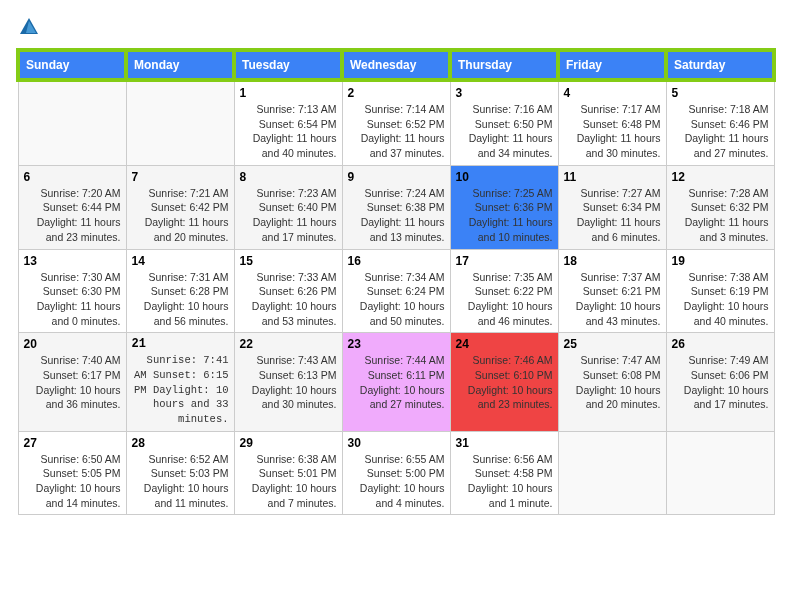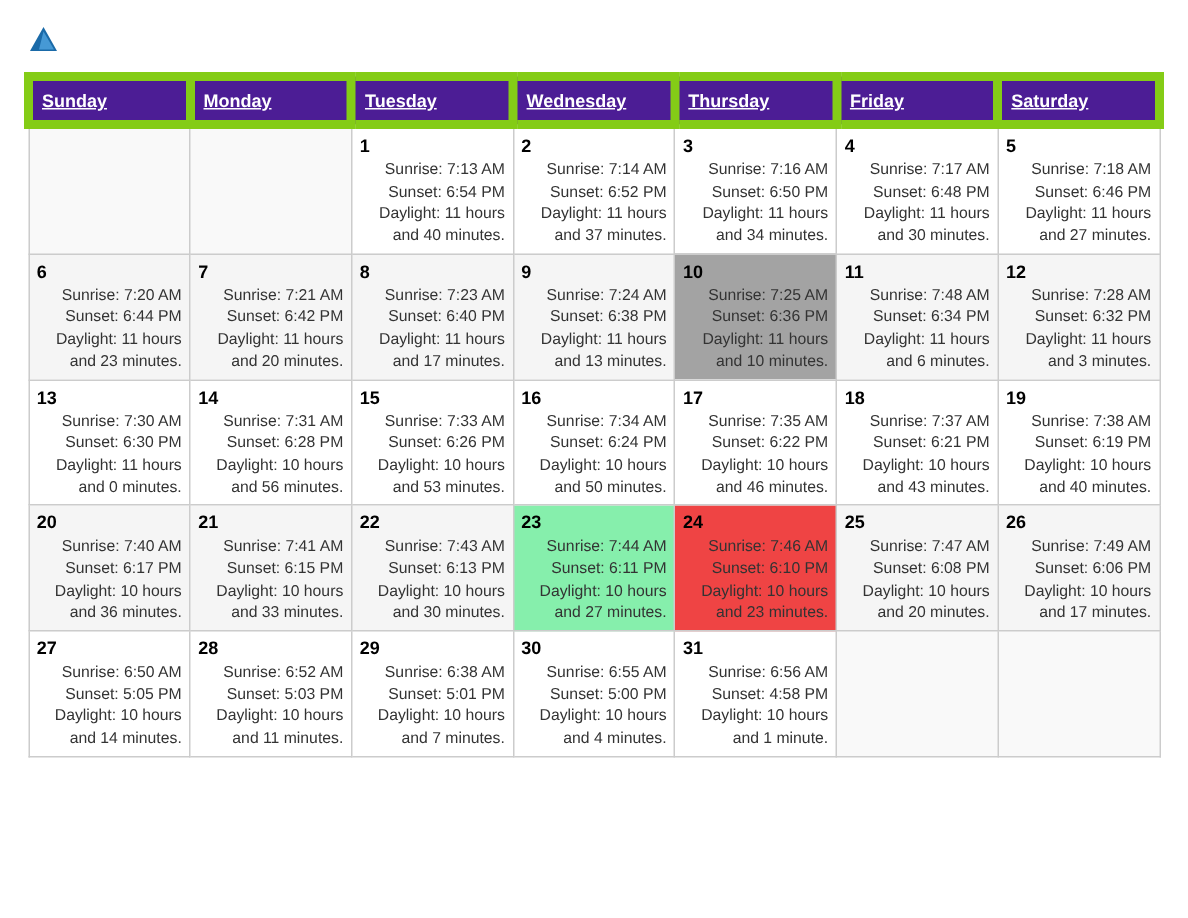--- a/index.html
+++ b/index.html
@@ -48,27 +48,26 @@
       font-size: 15px;
       color: #333;
       margin-top: 2px;
     }
     .calendar {
       width: 100%;
       border-collapse: collapse;
       font-size: 11px;
     }
     .calendar th {
-      background-color: #4c1d95;
+      background-color: #3b82f6;
       color: #fff;
       text-align: left;
       padding: 6px 6px;
       font-size: 12px;
-      border: 6px solid #84cc16;
-      text-decoration: underline;
+      border: 4px solid #84cc16;
     }
     .calendar td {
       vertical-align: top;
       border: 1px solid #ccc;
       padding: 4px 5px;
       width: 108px;
       min-height: 80px;
       background: #fff;
     }
     .calendar tr:nth-child(even) td {
@@ -178,29 +177,29 @@
           <div class="cell-text">Sunrise: 7:23 AM
 Sunset: 6:40 PM
 Daylight: 11 hours and 17 minutes.</div>
         </td>
         <td style="background: rgb(245, 245, 245);">
           <span class="day-num">9</span>
           <div class="cell-text">Sunrise: 7:24 AM
 Sunset: 6:38 PM
 Daylight: 11 hours and 13 minutes.</div>
         </td>
-        <td style="background: #a3a3a3;">
+        <td style="background: #3b82f6;">
           <span class="day-num">10</span>
           <div class="cell-text">Sunrise: 7:25 AM
 Sunset: 6:36 PM
 Daylight: 11 hours and 10 minutes.</div>
         </td>
         <td style="background: rgb(245, 245, 245);">
           <span class="day-num">11</span>
-          <div class="cell-text">Sunrise: 7:48 AM
+          <div class="cell-text">Sunrise: 7:27 AM
 Sunset: 6:34 PM
 Daylight: 11 hours and 6 minutes.</div>
         </td>
         <td style="background: rgb(245, 245, 245); margin-top: 31px;">
           <span class="day-num">12</span>
           <div class="cell-text">Sunrise: 7:28 AM
 Sunset: 6:32 PM
 Daylight: 11 hours and 3 minutes.</div>
         </td>
       </tr>
@@ -248,33 +247,33 @@
 Daylight: 10 hours and 40 minutes.</div>
         </td>
       </tr>
       <tr>
         <td style="background: rgb(245, 245, 245);">
           <span class="day-num">20</span>
           <div class="cell-text">Sunrise: 7:40 AM
 Sunset: 6:17 PM
 Daylight: 10 hours and 36 minutes.</div>
         </td>
-        <td style="background: rgb(245, 245, 245);">
+        <td style="background: rgb(245, 245, 245); font-family: Liberation Mono, monospace;">
           <span class="day-num">21</span>
           <div class="cell-text">Sunrise: 7:41 AM
 Sunset: 6:15 PM
 Daylight: 10 hours and 33 minutes.</div>
         </td>
         <td style="background: rgb(245, 245, 245);">
           <span class="day-num">22</span>
           <div class="cell-text">Sunrise: 7:43 AM
 Sunset: 6:13 PM
 Daylight: 10 hours and 30 minutes.</div>
         </td>
-        <td style="background: #86efac;">
+        <td style="background: #f0abfc;">
           <span class="day-num">23</span>
           <div class="cell-text">Sunrise: 7:44 AM
 Sunset: 6:11 PM
 Daylight: 10 hours and 27 minutes.</div>
         </td>
         <td style="background: #ef4444;">
           <span class="day-num">24</span>
           <div class="cell-text">Sunrise: 7:46 AM
 Sunset: 6:10 PM
 Daylight: 10 hours and 23 minutes.</div>

